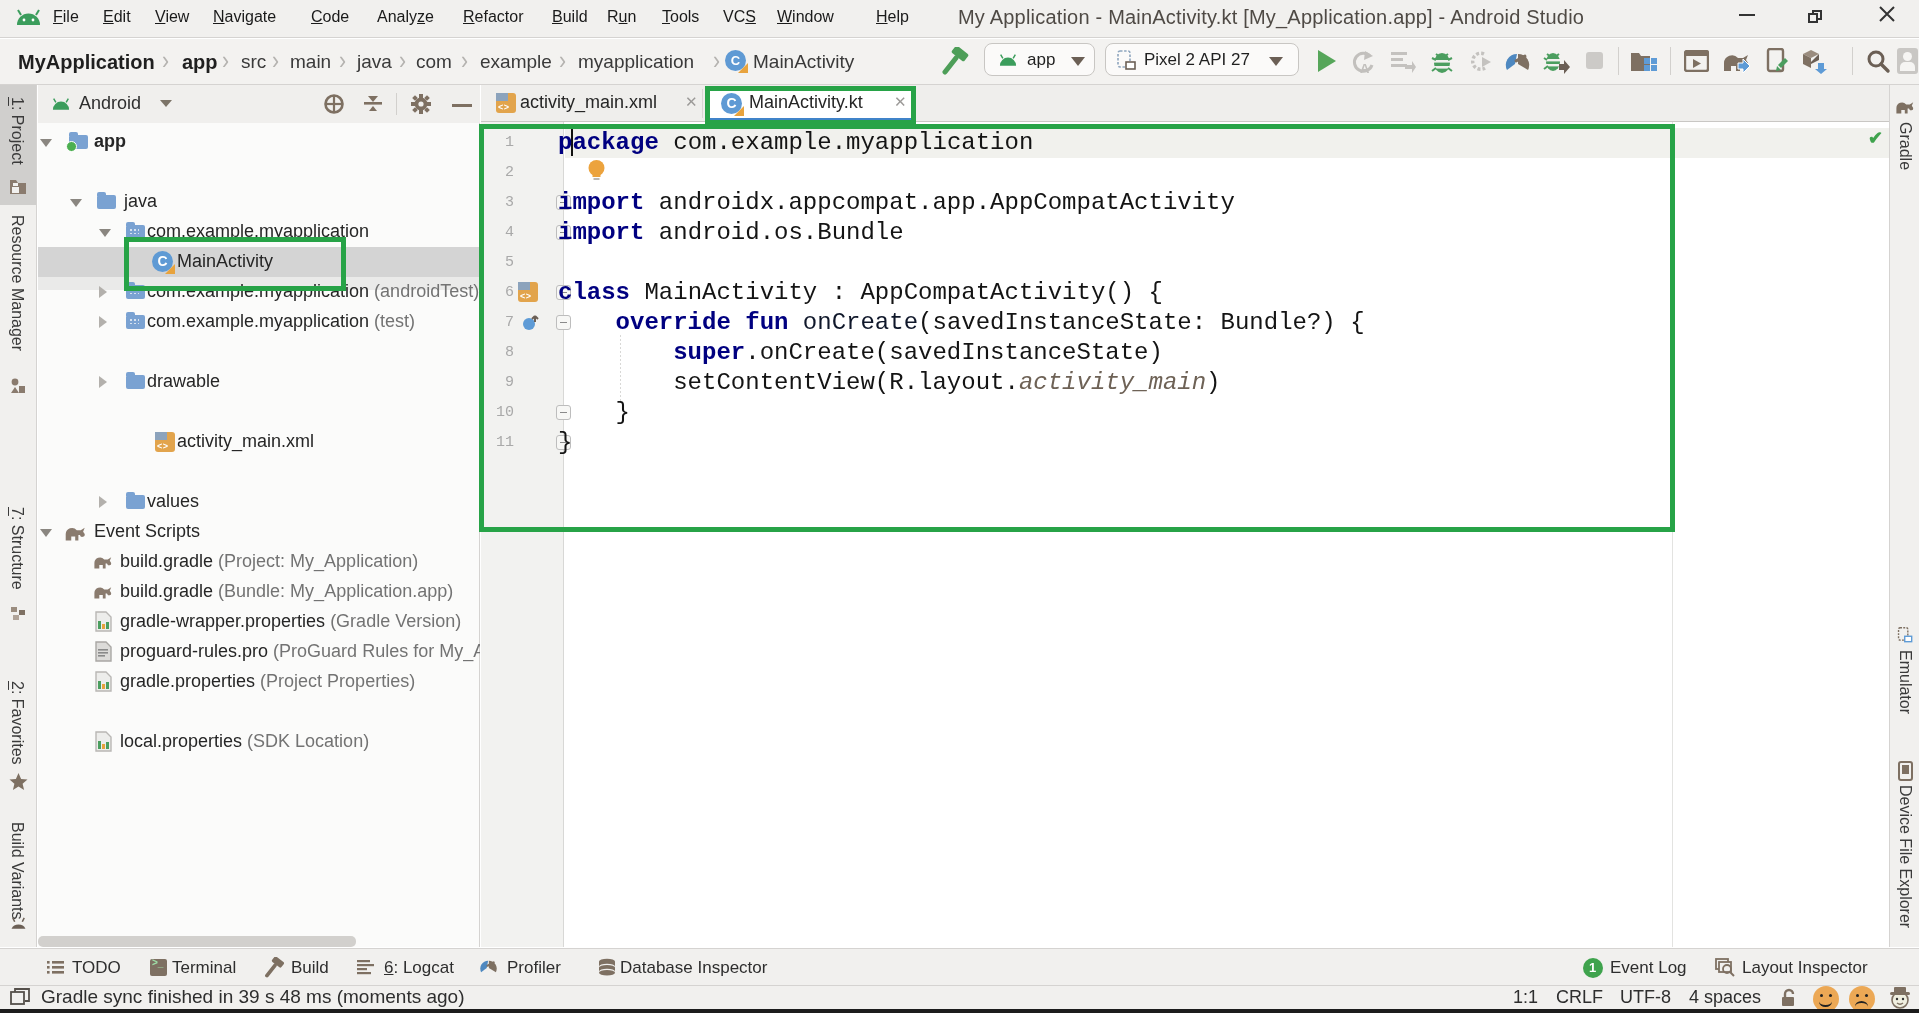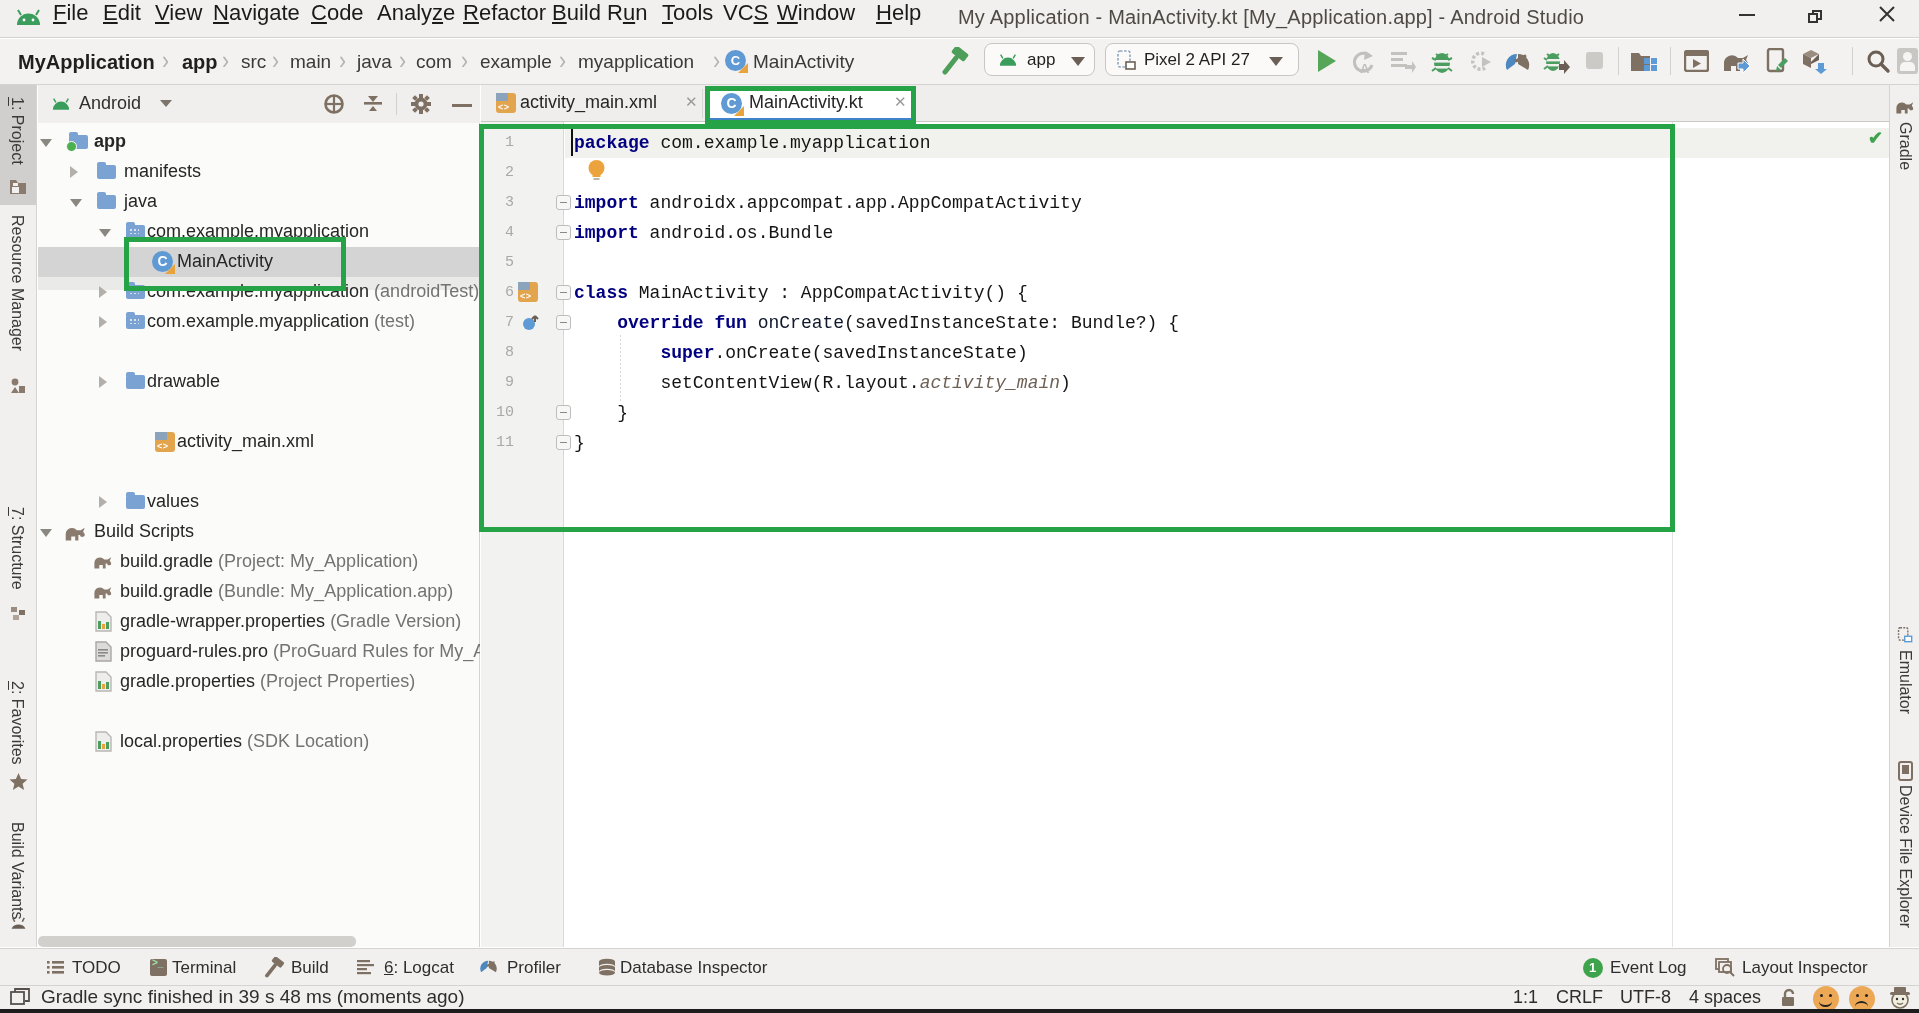--- a/index.html
+++ b/index.html
@@ -1,21 +1,21 @@
 <!DOCTYPE html>
 <html><head>
 <meta charset="utf-8">
 <style>
 *{box-sizing:border-box;margin:0;padding:0}
 html,body{width:1919px;height:1013px;overflow:hidden}
 body{font-family:"Liberation Sans",sans-serif;background:#fff;position:relative}
 .abs{position:absolute}
 
 #titlebar{position:absolute;left:0;top:0;width:1919px;height:38px;background:#F1F0EE;border-bottom:1px solid #D5D3D1}
-.menu{position:absolute;top:0;font-size:22px;color:#1A1A1A;white-space:nowrap}
+.menu{position:absolute;top:8px;font-size:16px;color:#1A1A1A;white-space:nowrap}
 #wtitle{position:absolute;left:958px;top:6px;font-size:20px;letter-spacing:.2px;color:#4F4A45;white-space:nowrap}
 #navbar{position:absolute;left:0;top:39px;width:1919px;height:46px;background:#F3F2F0;border-bottom:1px solid #D5D3D1}
 .bc{position:absolute;top:12px;font-size:19px;color:#3A3A3A;white-space:nowrap}
 .bcb{font-weight:bold;font-size:20px;color:#1f1f1f}
 .chev{position:absolute;top:9px;font-size:21px;color:#B5B3B0;transform:scaleY(1.25)}
 .combo{position:absolute;height:33px;border:1px solid #C8C6C3;border-radius:8px;background:#FBFAF9}
 .ctext{position:absolute;top:6px;font-size:17px;color:#1f1f1f;white-space:nowrap}
 .darr{position:absolute;width:0;height:0;border-left:7px solid transparent;border-right:7px solid transparent;border-top:9px solid #6B5F55}
 
 #lstrip{position:absolute;left:0;top:85px;width:37px;height:862px;background:#F1F0EE;border-right:1px solid #D5D3D1}
@@ -40,21 +40,21 @@
 .xic:before{content:"<\00a0>";position:absolute;left:2px;bottom:1px;color:#fff;font-weight:bold;font-size:9px;letter-spacing:-1px}
 .xic:after{content:"";position:absolute;left:0;top:0;width:12px;height:8px;background:#8CA3BC}
 .scrollh{position:absolute;left:0;top:851px;width:318px;height:11px;background:#D2D0CD;border-radius:5px}
 
 #editor{position:absolute;left:481px;top:85px;width:1408px;height:862px;background:#fff}
 #tabbar{position:absolute;left:0;top:0;width:1408px;height:37px;background:#EFEEEC;border-bottom:1px solid #C9C7C4}
 .tabtx{position:absolute;top:7px;font-size:18px;color:#262626;white-space:nowrap}
 .tabx{position:absolute;top:8px;font-size:15px;color:#9C9A98}
 #gutter{position:absolute;left:0;top:37px;width:83px;height:825px;background:#F2F2F0;border-right:1px solid #D8D8D6}
 .lno{position:absolute;width:36px;text-align:right;font-family:"Liberation Mono",monospace;font-size:15px;color:#A9A9A9;line-height:30px}
-.cl{position:absolute;left:93px;font-family:"Liberation Mono",monospace;font-size:18px;line-height:30px;white-space:pre;color:#141414}
+.cl{position:absolute;left:77px;font-family:"Liberation Mono",monospace;font-size:24px;line-height:30px;white-space:pre;color:#141414}
 .kw{color:#000080;font-weight:bold}
 .fn{color:#0f172a}
 .im{color:#6E6256;font-style:italic}
 .fmark{position:absolute;left:75px;width:15px;height:15px;border:1px solid #BDBDBD;border-radius:3px;background:#F7F7F5}
 .fmark:after{content:"";position:absolute;left:3px;top:6px;width:7px;height:1px;background:#8A8A8A}
 #caretrow{position:absolute;left:84px;top:43px;width:1324px;height:30px;background:#F1F1ED}
 #caret{position:absolute;left:90px;top:44px;width:2px;height:27px;background:#111}
 .iguide{position:absolute;width:1px;background:repeating-linear-gradient(#D8D8D6 0 2px,transparent 2px 4px)}
 
 .gbox{position:absolute;border:5px solid #27A347;z-index:40}
@@ -304,25 +304,20 @@
   <div class="abs" style="left:414px;top:19px;width:20px;height:3px;background:#7E7062"></div>
  </div>
  <div class="abs" style="left:0;top:162px;width:442px;height:30px;background:#D4D4D4"></div>
  <div class="abs" style="left:0;top:192px;width:442px;height:13px;background:#EAEAE9"></div>
  <div id="treerows" style="position:absolute;left:0;top:0;width:442px;height:860px;overflow:hidden">
       <div class="tr" style="top:42px">
         <span class="chd" style="left:2px"></span>
         <span class="fol gdot" style="left:31px"></span>
         <span class="tx" style="left:56px;font-weight:bold;">app</span>
       </div>
-      <div class="tr" style="top:72px">
-        <span class="chr" style="left:32px"></span>
-        <span class="fol " style="left:59px"></span>
-        <span class="tx" style="left:86px;">manifests</span>
-      </div>
       <div class="tr" style="top:102px">
         <span class="chd" style="left:32px"></span>
         <span class="fol " style="left:59px"></span>
         <span class="tx" style="left:86px;">java</span>
       </div>
       <div class="tr" style="top:132px">
         <span class="chd" style="left:61px"></span>
         <span class="fol pkg" style="left:88px"></span>
         <span class="tx" style="left:109px;">com.example.myapplication</span>
       </div>
@@ -352,21 +347,21 @@
       <div class="tr" style="top:402px">
         <span class="chr" style="left:61px"></span>
         <span class="fol " style="left:88px"></span>
         <span class="tx" style="left:109px;">values</span>
       </div>
       <div class="tr" style="top:432px">
         <span class="chd" style="left:2px"></span>
         <svg class="abs" style="left:26px;top:6px" width="24" height="19" viewBox="0 0 30 24">
           <path d="M2 22 v-8 a8 8 0 0 1 14-5 h5 l5-3 -2 5 2 3 a3 3 0 0 1-6 1 h-2 v7 h-4 v-5 h-5 v5 z" fill="#8A7B6E"></path>
         </svg>
-        <span class="tx" style="left:56px;">Build Scripts</span>
+        <span class="tx" style="left:56px;">Event Scripts</span>
       </div>
       <div class="tr" style="top:462px">
         <svg class="abs" style="left:55px;top:6px" width="21" height="17" viewBox="0 0 30 24">
           <path d="M2 22 v-8 a8 8 0 0 1 14-5 h5 l5-3 -2 5 2 3 a3 3 0 0 1-6 1 h-2 v7 h-4 v-5 h-5 v5 z" fill="#8A7B6E"></path>
         </svg>
         <span class="tx" style="left:82px;">build.gradle <span class="gy">(Project: My_Application)</span></span>
       </div>
       <div class="tr" style="top:492px">
         <svg class="abs" style="left:55px;top:6px" width="21" height="17" viewBox="0 0 30 24">
           <path d="M2 22 v-8 a8 8 0 0 1 14-5 h5 l5-3 -2 5 2 3 a3 3 0 0 1-6 1 h-2 v7 h-4 v-5 h-5 v5 z" fill="#8A7B6E"></path>

